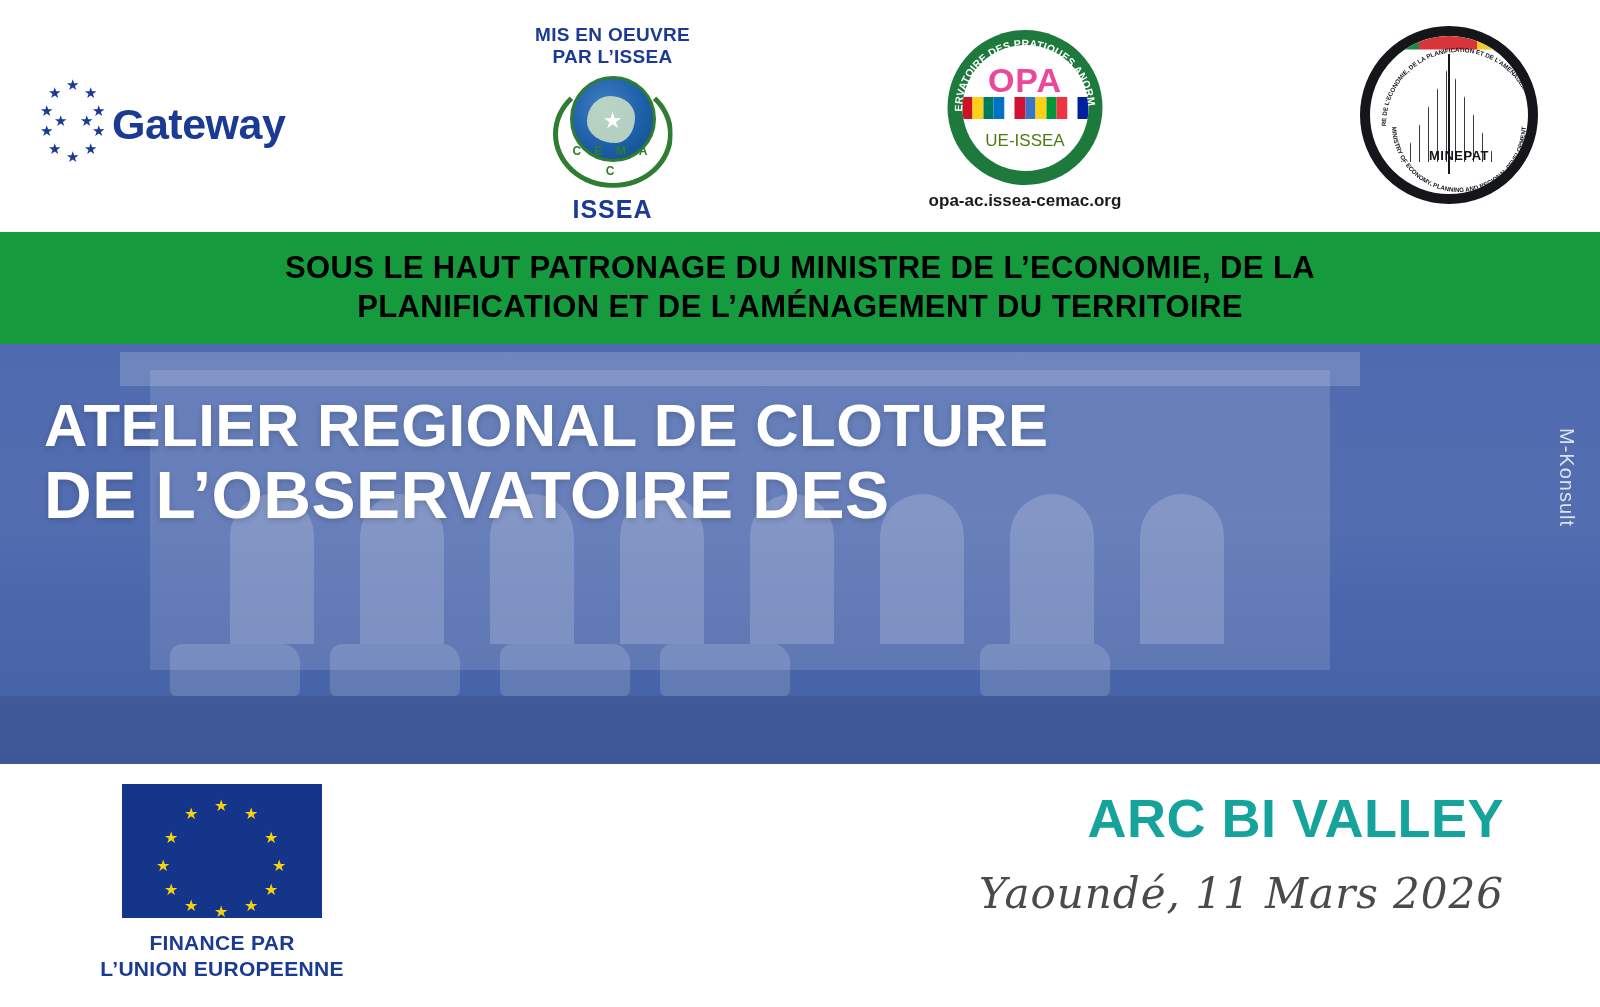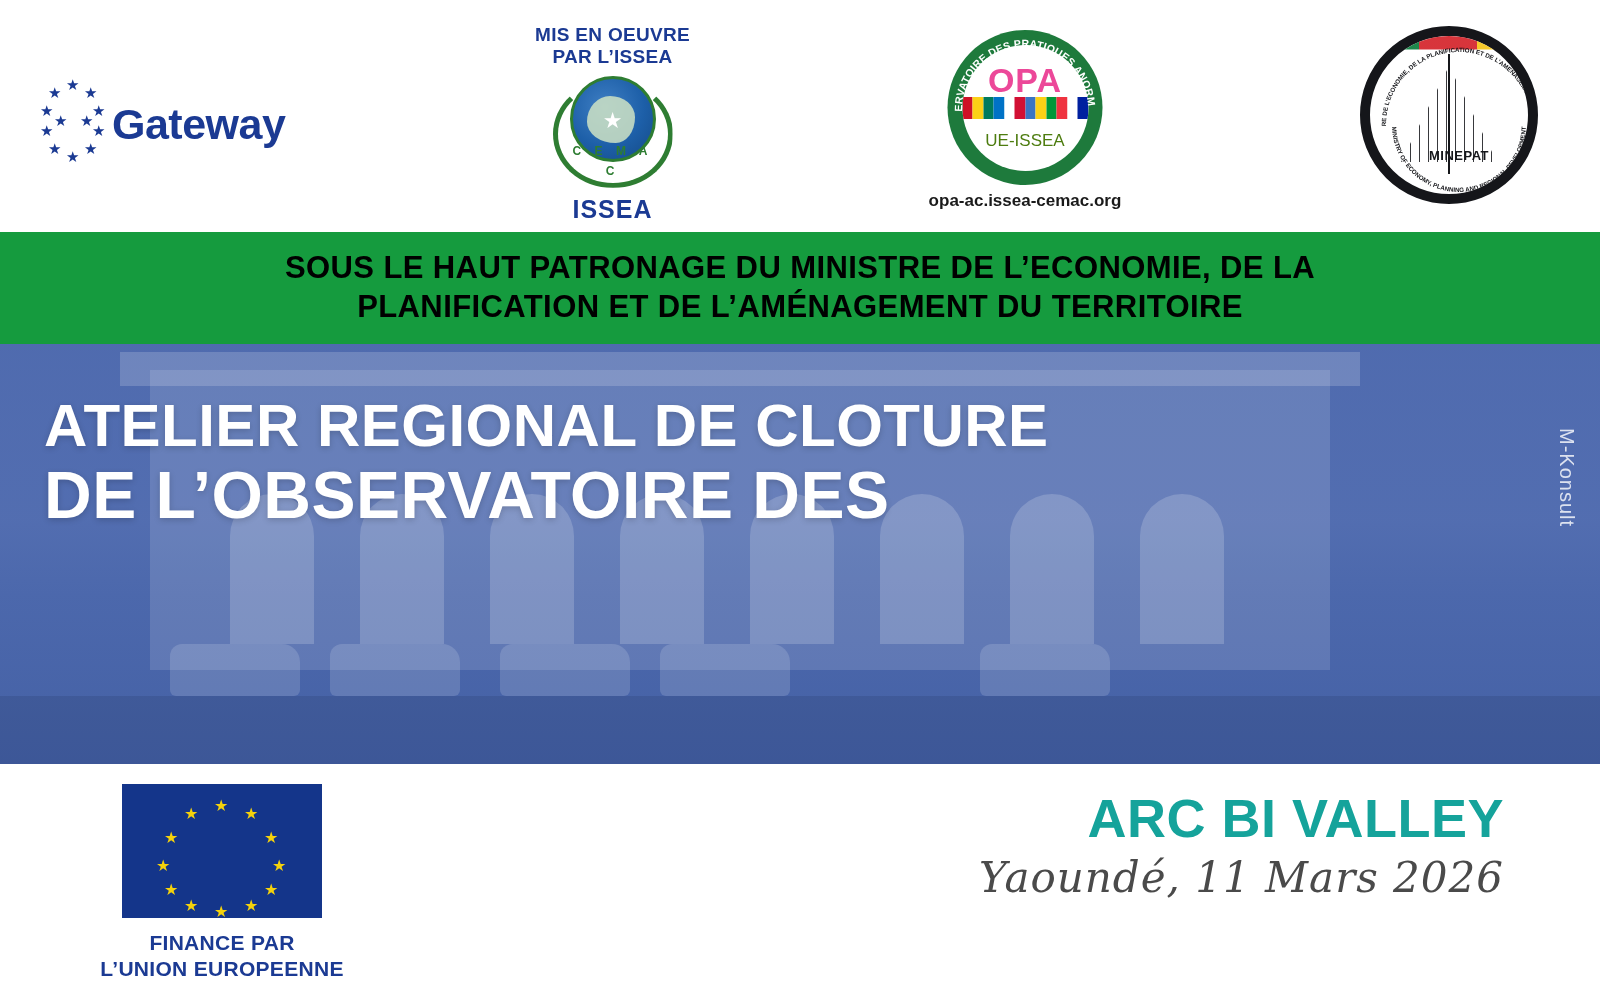--- a/index.html
+++ b/index.html
@@ -189,21 +189,21 @@
   .eu-flag {
     width: 200px; height: 134px; margin: 0 auto; background: #14358a; position: relative;
   }
   .eu-flag span { position: absolute; color: #f5d20c; font-size: 16px; line-height: 1; }
   .eu-text { margin-top: 12px; color: #1b3a93; font-weight: bold; font-size: 21px; line-height: 1.25; letter-spacing: .3px; }
 
   .venue { position: absolute; right: 96px; top: 28px; text-align: right; }
   .venue .l1 { color: #15a39b; font-weight: bold; font-size: 36px; letter-spacing: .5px; }
   .venue .l2 { color: #15a39b; font-weight: bold; font-size: 54px; letter-spacing: .5px; line-height: 1.05; margin-top: -2px; }
   .venue .date {
-    color: #4a4a4a; font-size: 42px; margin-top: 6px;
+    color: #4a4a4a; font-size: 42px; margin-top: 22px;
     font-family: "DejaVu Serif", serif; font-style: italic; letter-spacing: 1px;
   }
 </style>
 </head>
 <body>
 
 <div class="logo-bar">
 
   <div class="gg-logo">
     <div class="gg-stars">

